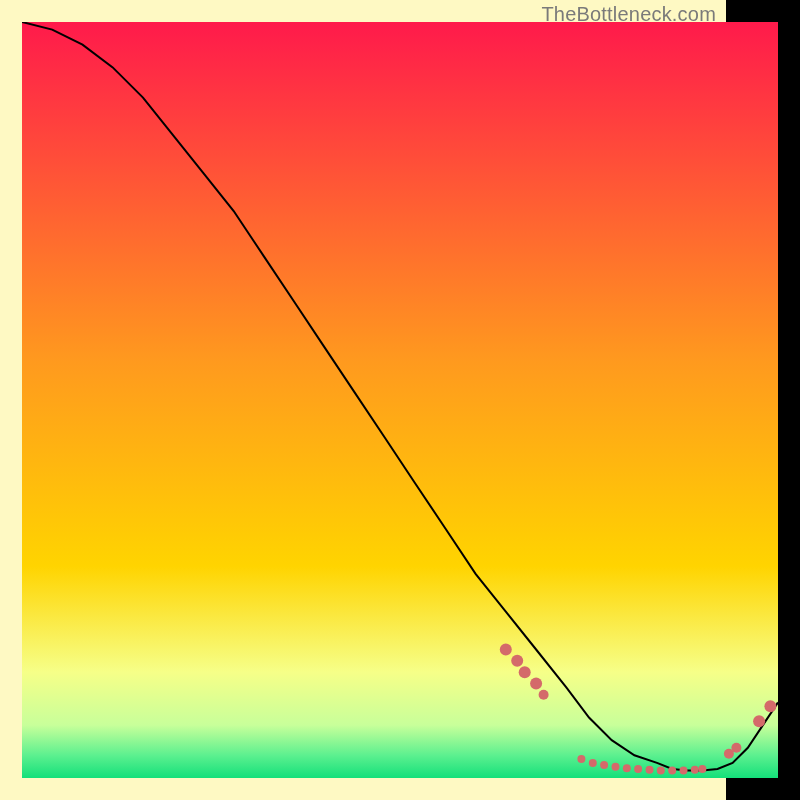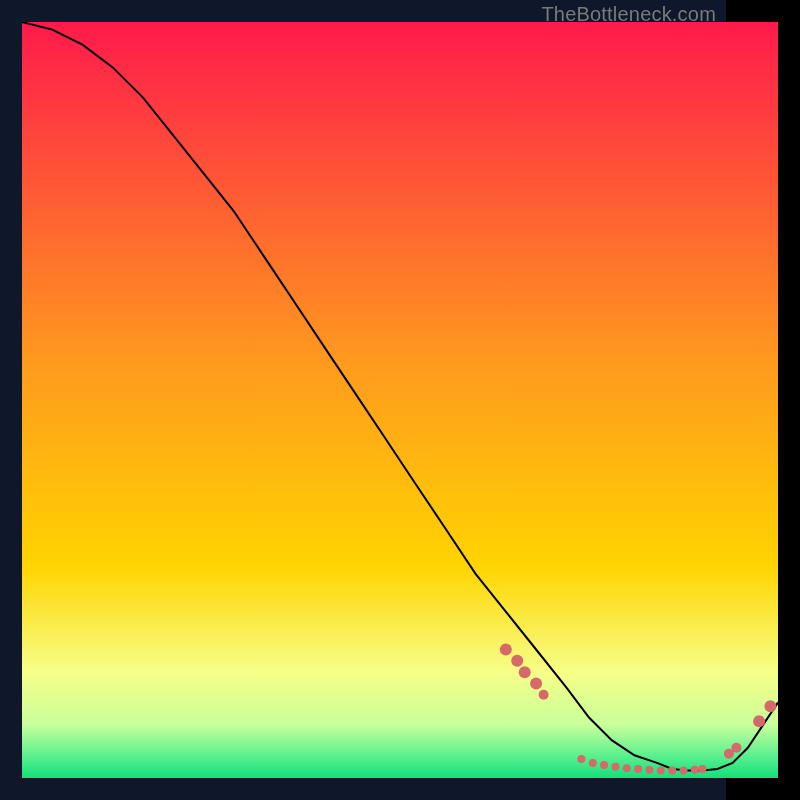--- a/index.html
+++ b/index.html
@@ -8,21 +8,21 @@
     width: 800px;
     height: 800px;
     background: #000;
     overflow: hidden;
     font-family: Arial, Helvetica, sans-serif;
   }
   .stage {
     position: relative;
     width: 726px;
     height: 800px;
-    background: #0f172a;
+    background: #fef9c3;
   }
   .watermark {
     position: absolute;
     top: 3px;
     right: 10px;
     color: #7a7a7a;
     font-size: 20px;
     letter-spacing: 0.2px;
     z-index: 20;
   }

